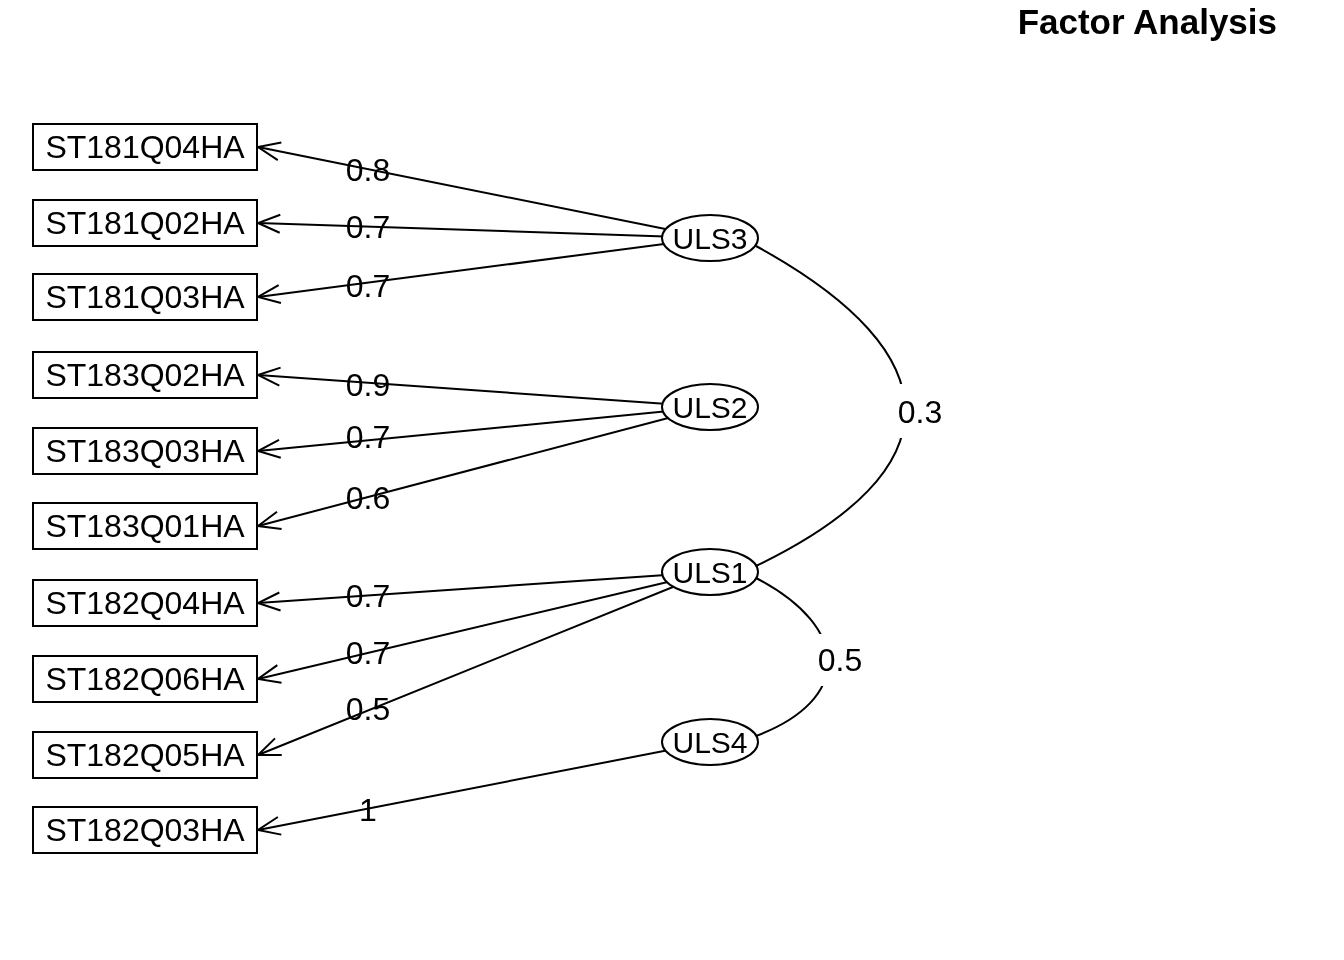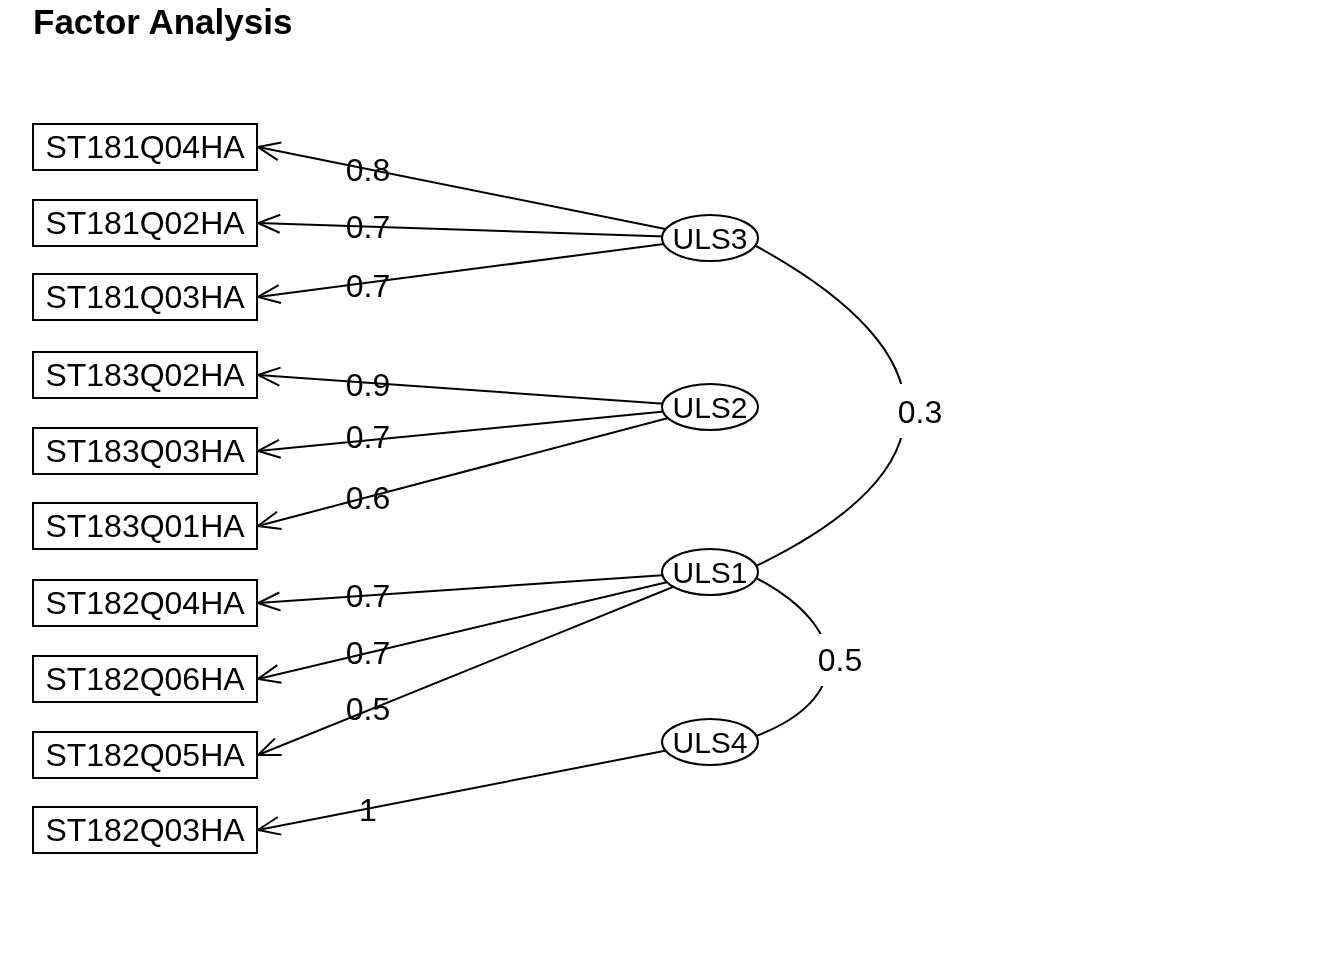--- a/index.html
+++ b/index.html
@@ -13,26 +13,25 @@
     height: 960px;
     background: #ffffff;
     font-family: "Liberation Sans", sans-serif;
     overflow: hidden;
   }
   .title {
     position: absolute;
     top: 2px;
     left: 0;
     width: 1277px;
-    text-align: left;
+    text-align: right;
     font-size: 35px;
     font-weight: bold;
     line-height: 40px;
     color: #000000;
-    padding-left: 33px;
   }
   svg { position: absolute; top: 0; left: 0; }
   .edge {
     fill: none;
     stroke: #000000;
     stroke-width: 2;
   }
   .node-shape {
     fill: #ffffff;
     stroke: #000000;

